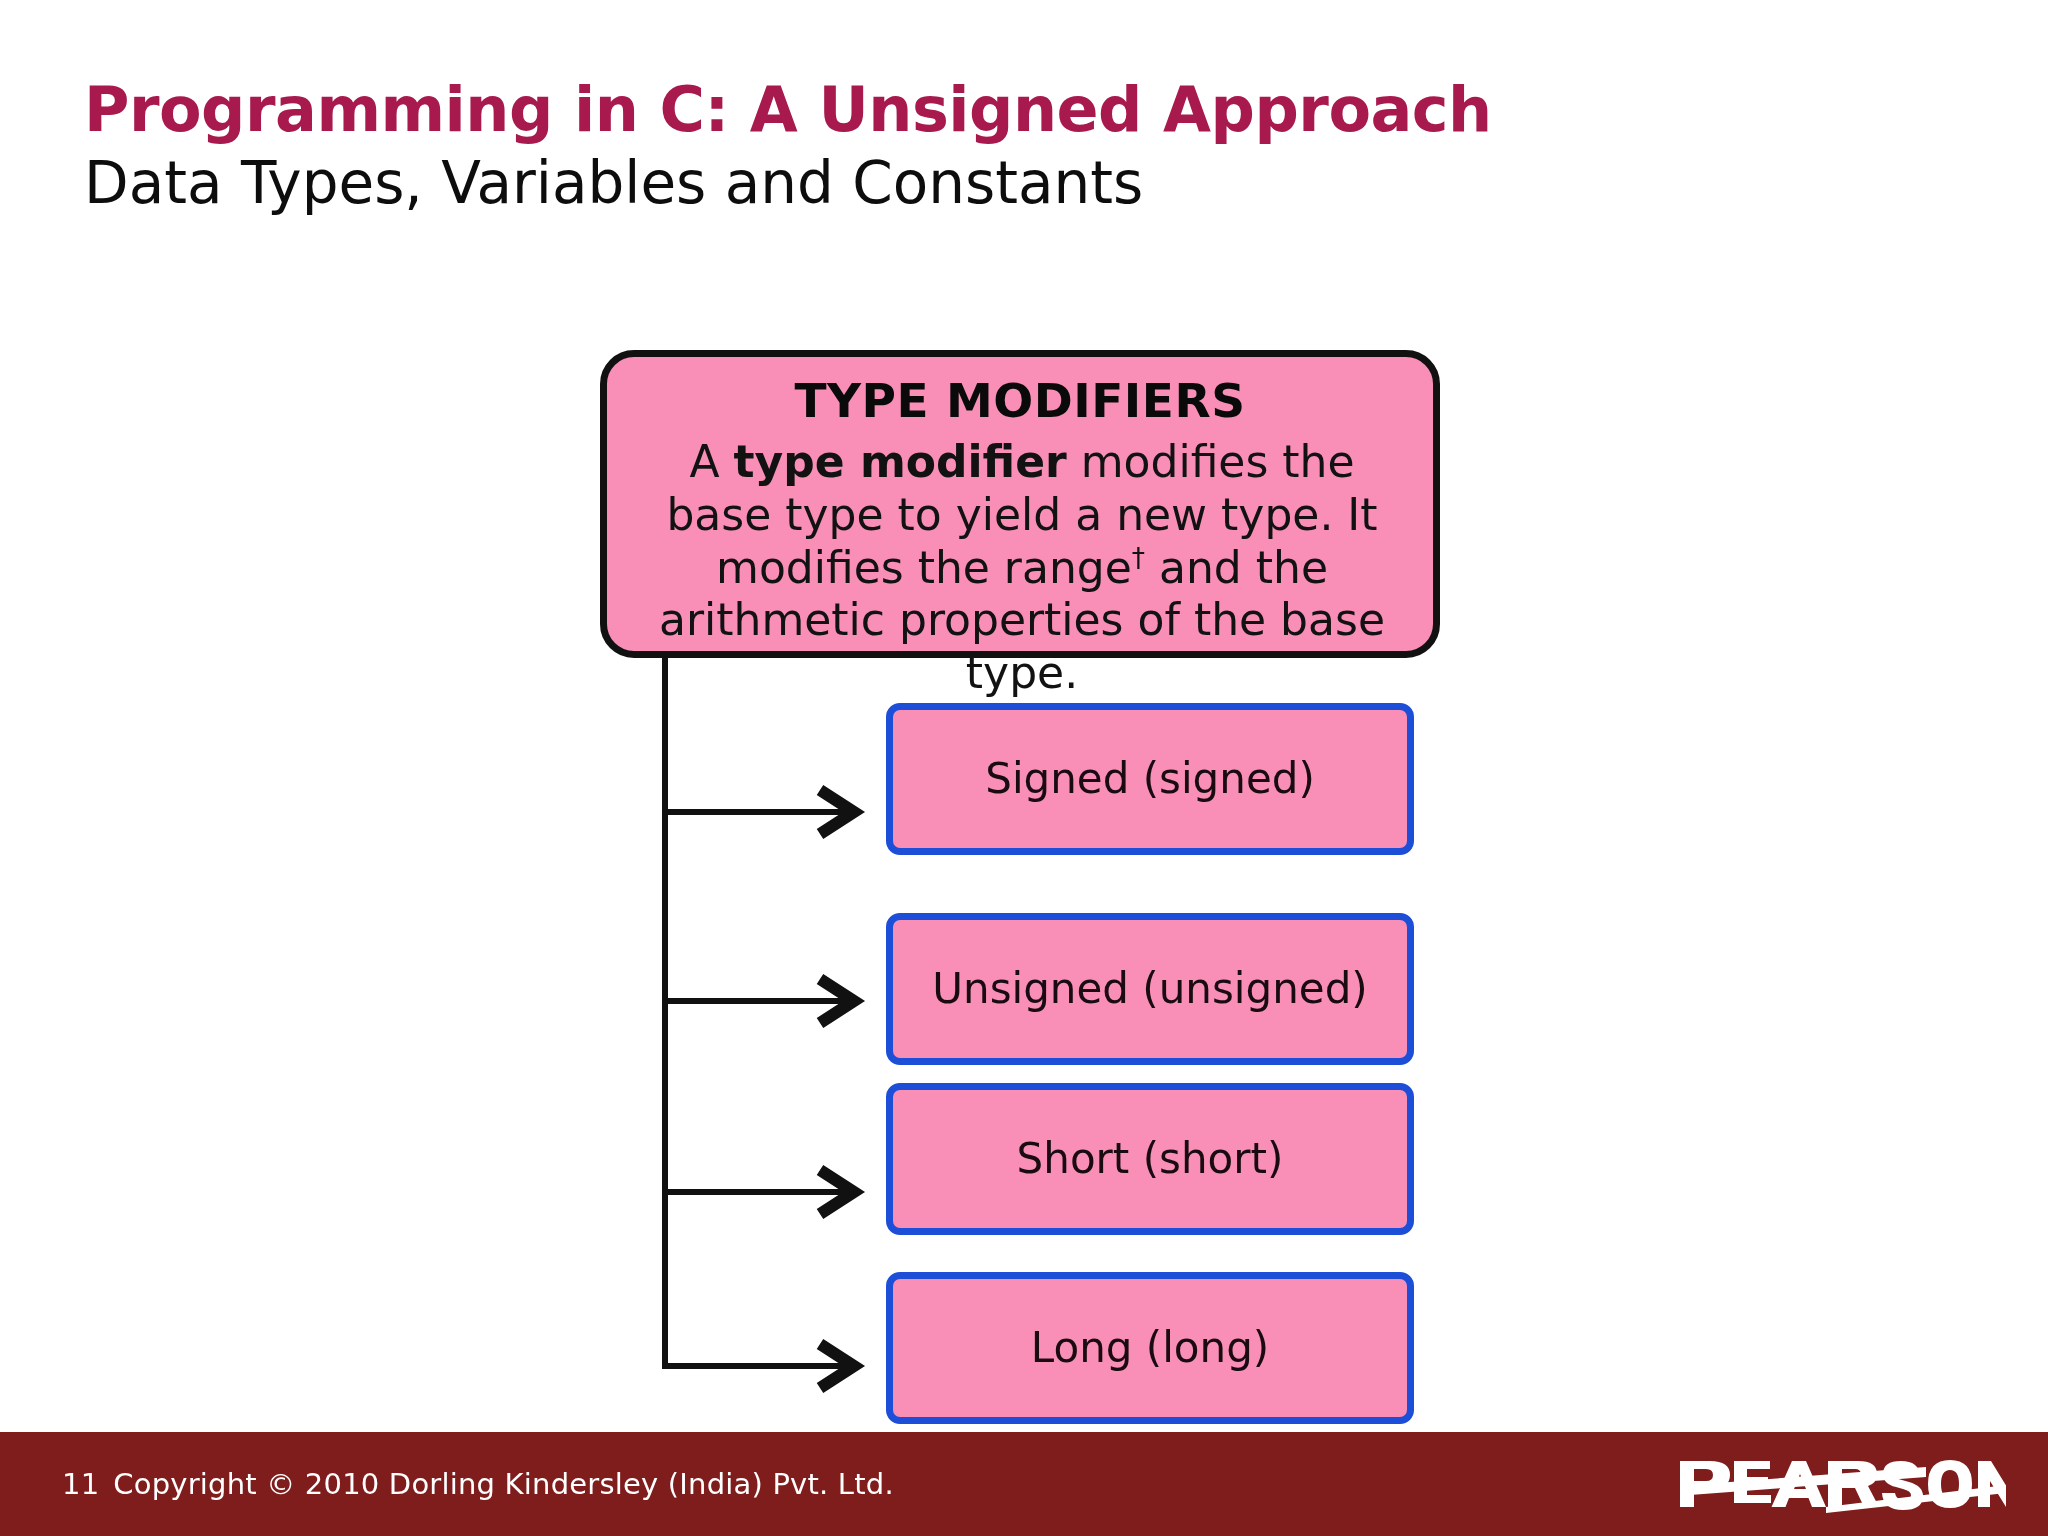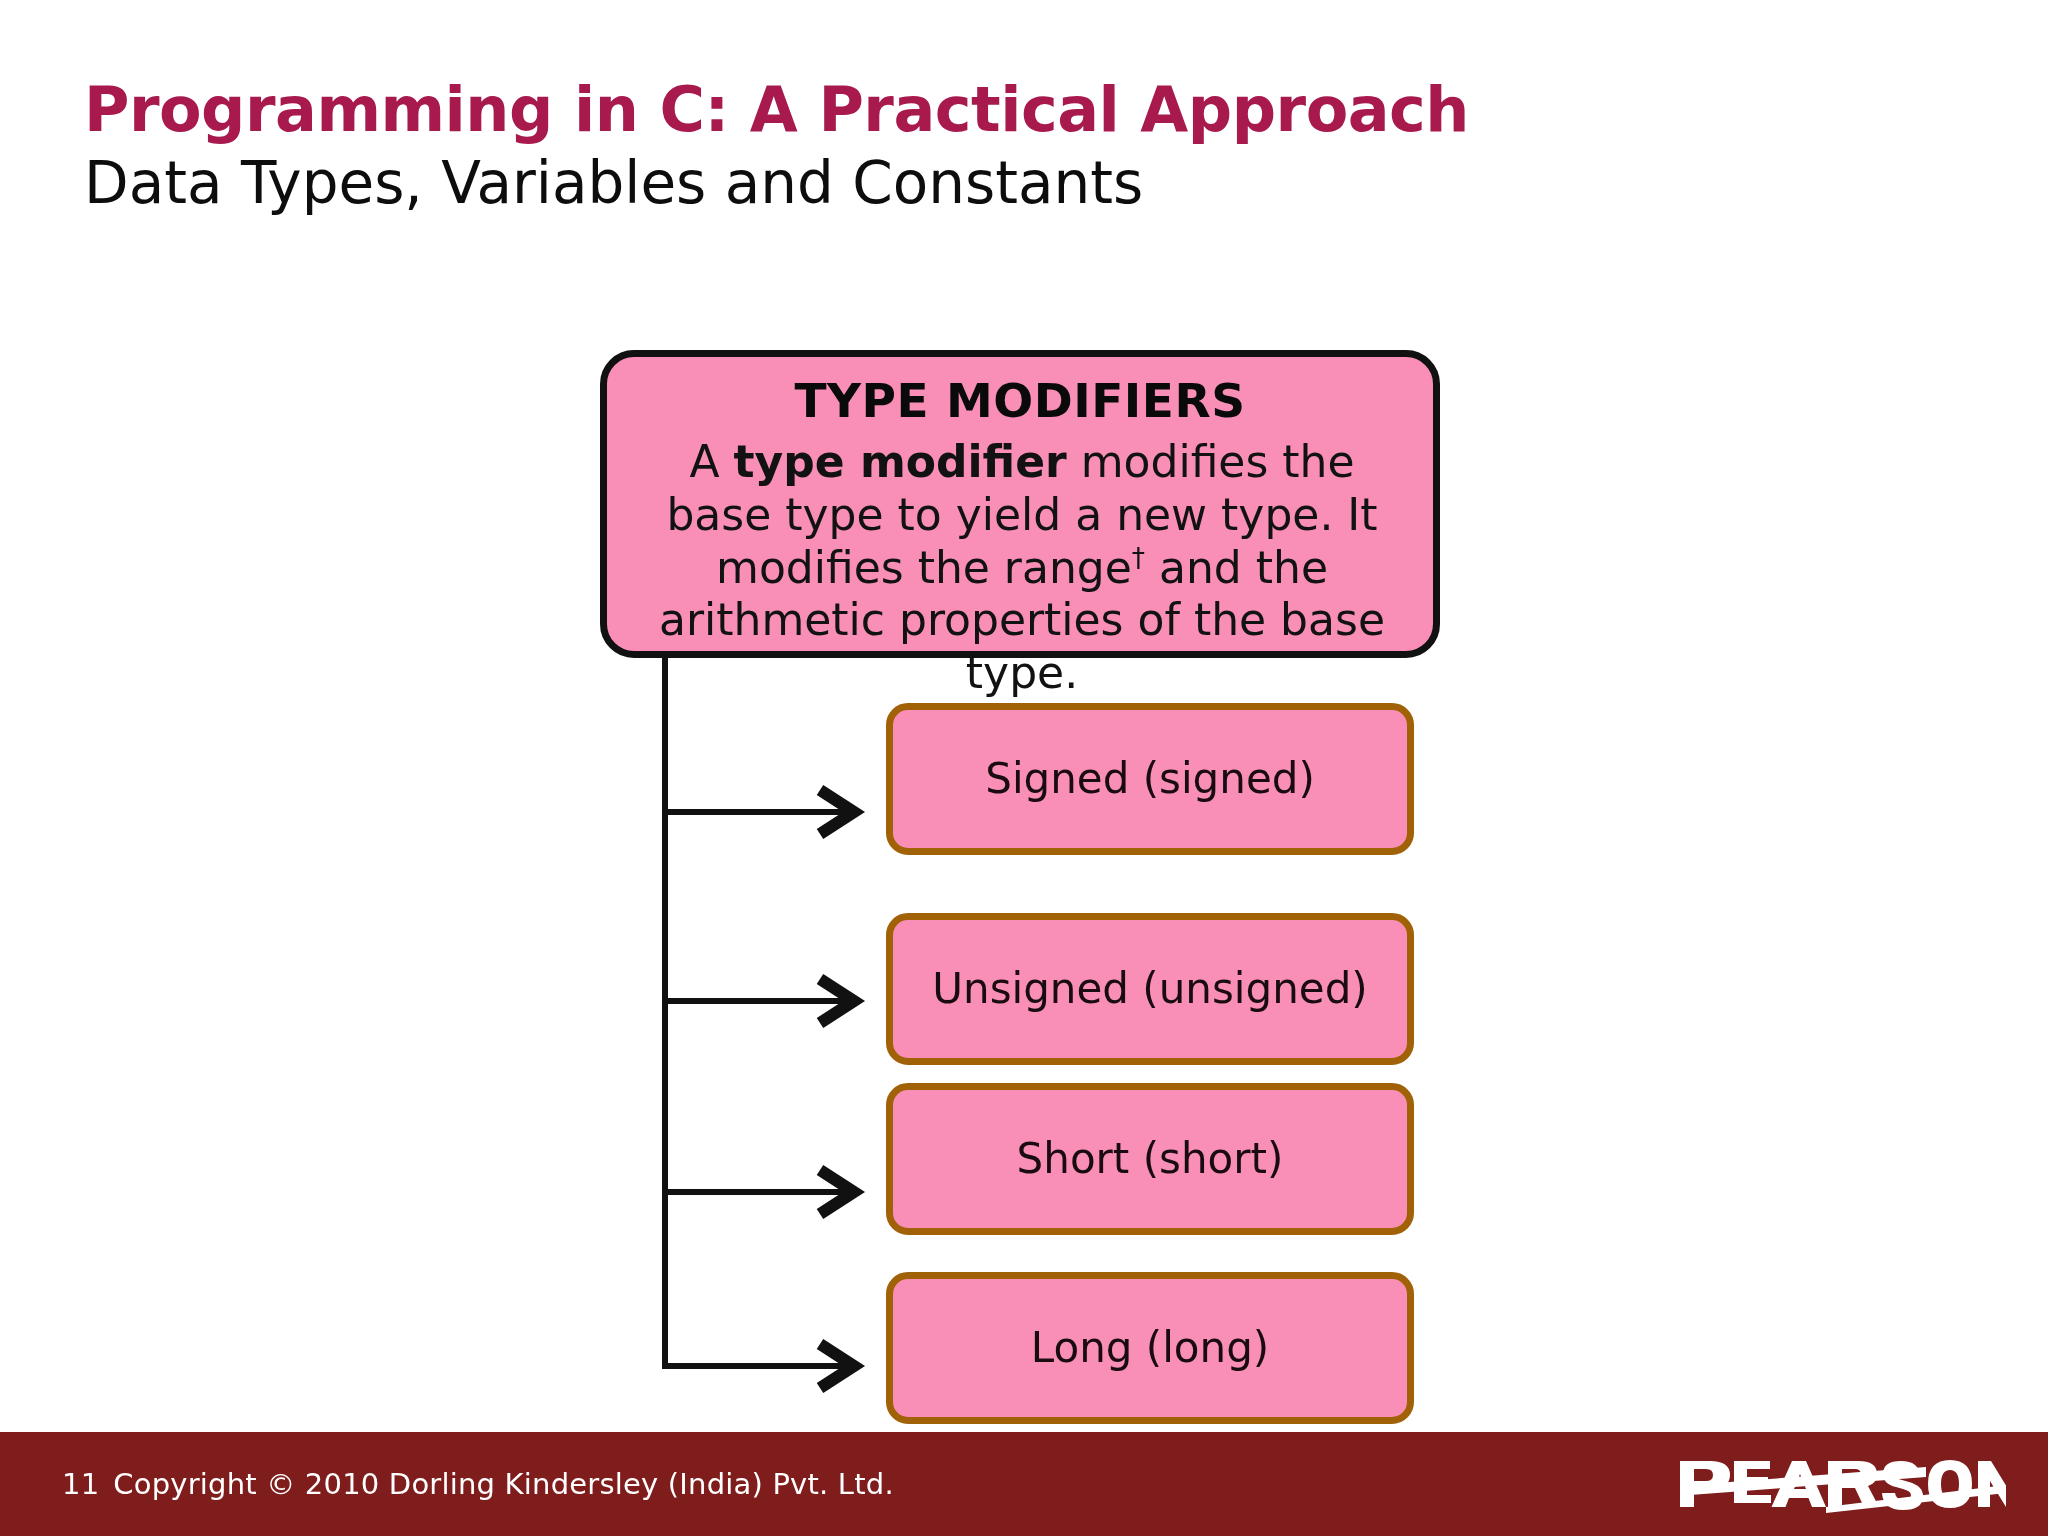--- a/index.html
+++ b/index.html
@@ -101,22 +101,22 @@
   }
 
   
   .child-box {
     position: absolute;
     left: 886px;
     width: 528px;
     height: 152px;
     box-sizing: border-box;
     background: #F98FB7;
-    border: 7px solid #a16207;
-    border-radius: 22px;
+    border: 7px solid #1d4ed8;
+    border-radius: 14px;
     display: flex;
     align-items: center;
     justify-content: center;
   }
   .child-box .child-label {
     font-family: "DejaVu Sans", sans-serif;
     font-weight: 400;
     font-size: 42px;
     color: #1a0b11;
     line-height: 1;
@@ -168,21 +168,21 @@
     height: 58px;
   }
   .pearson-logo svg { display: block; }
 </style>
 </head>
 <body>
 
 <div class="slide">
 
   <div class="header">
-    <div class="slide-title">Programming in C: A Practical Approach</div>
+    <div class="slide-title">Programming in C: A Unsigned Approach</div>
     <div class="slide-subtitle">Data Types, Variables and Constants</div>
   </div>
 
   <div class="diagram">
 
     <svg class="connectors" viewBox="0 0 2048 1536">
 
       <line x1="665" y1="658" x2="665" y2="1366" stroke="#111111" stroke-width="6"></line>
 
       <line x1="665" y1="812" x2="846" y2="812" stroke="#111111" stroke-width="6"></line>

